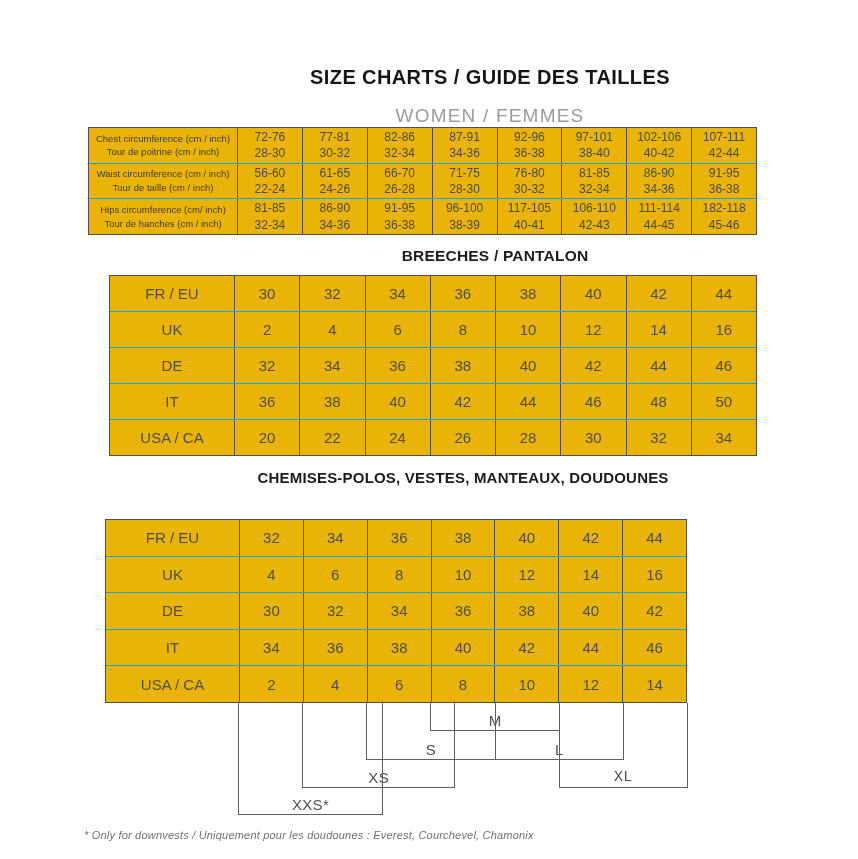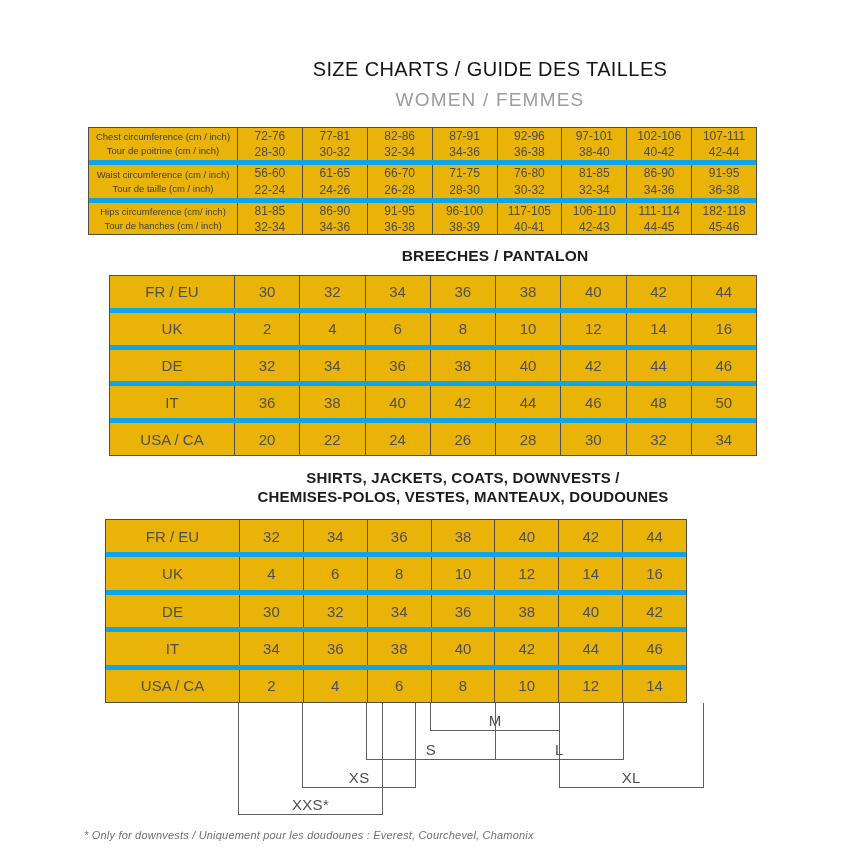--- a/index.html
+++ b/index.html
@@ -8,39 +8,39 @@
     width: 858px; height: 859px;
     background: #ffffff;
     font-family: "Liberation Sans", sans-serif;
     position: relative;
     overflow: hidden;
   }
 
   
   .heading-block { position: absolute; top: 50px; left: 122px; right: 0; text-align: center; }
   .page-title {
-    margin: 8px; font-size: 20px; font-weight: normal; color: #161616; letter-spacing: .4px;
+    margin: 16px; font-size: 20px; font-weight: bold; color: #161616; letter-spacing: .4px;
   }
   .page-subtitle {
     margin: 3px 0 0; font-size: 19px; font-weight: normal; color: #9c9c9c; letter-spacing: 1.2px;
   }
   .section-heading {
     position: absolute; text-align: center;
     font-size: 15.5px; font-weight: bold; color: #1c1c1c; letter-spacing: .2px;
   }
   #breeches-heading { top: 247px; left: 132px; right: 0; }
   #shirts-heading   { top: 468px; left: 68px;  right: 0; line-height: 19px; font-size: 15px; }
 
   
   .tbl {
     position: absolute;
     display: flex; flex-direction: column;
     border: 1px solid #4f4f4f; background: #eab308;
   }
-  .trow { flex: 1; display: flex; border-top: 5px solid #0ea5e9; }
+  .trow { flex: 1; display: flex; border-top: 1px solid #0ea5e9; }
   .trow:first-child { border-top: none; }
   .tcell {
     flex: 1; display: flex; flex-direction: column;
     align-items: center; justify-content: center;
     text-align: center; border-left: 1px solid #4f4f4f;
     overflow: hidden;
   }
   .tcell:first-child { border-left: none; }
   .label-cell { flex: none; }
 
@@ -350,21 +350,20 @@
       <div class="tcell">
         <span>32</span>
       </div>
       <div class="tcell">
         <span>34</span>
       </div>
     </div>
   </section>
 
 <div class="section-heading" id="shirts-heading">
-  <div>SHIRTS, JACKETS, COATS, DOWNVESTS /</div>
   <div>CHEMISES-POLOS, VESTES, MANTEAUX, DOUDOUNES</div>
 </div>
 
 <section class="tbl" id="shirts-table">
     <div class="trow">
       <div class="tcell label-cell">
         <span>FR / EU</span>
       </div>
       <div class="tcell">
         <span>32</span>
@@ -497,24 +496,24 @@
 <div id="brackets">
     <div class="bracket" style="left: 430.429px; width: 129.286px; top: 703px; height: 28px;">
       <span class="bracket-label">M</span>
     </div>
     <div class="bracket" style="left: 366.286px; width: 129.286px; top: 703px; height: 57px;">
       <span class="bracket-label">S</span>
     </div>
     <div class="bracket" style="left: 494.571px; width: 129.286px; top: 703px; height: 57px;">
       <span class="bracket-label">L</span>
     </div>
-    <div class="bracket" style="left: 302.143px; width: 114px; top: 703px; height: 85px;">
+    <div class="bracket" style="left: 302.143px; width: 153px; top: 703px; height: 85px;">
       <span class="bracket-label">XS</span>
     </div>
-    <div class="bracket" style="left: 558.714px; width: 145px; top: 703px; height: 85px;">
+    <div class="bracket" style="left: 558.714px; width: 129px; top: 703px; height: 85px; font-family: Liberation Mono, monospace;">
       <span class="bracket-label">XL</span>
     </div>
     <div class="bracket" style="left: 238px; width: 145px; top: 703px; height: 112px;">
       <span class="bracket-label">XXS*</span>
     </div>
   </div>
 
 <div id="footnote">* Only for downvests / Uniquement pour les doudounes : Everest, Courchevel, Chamonix</div>
 
 </body></html>

